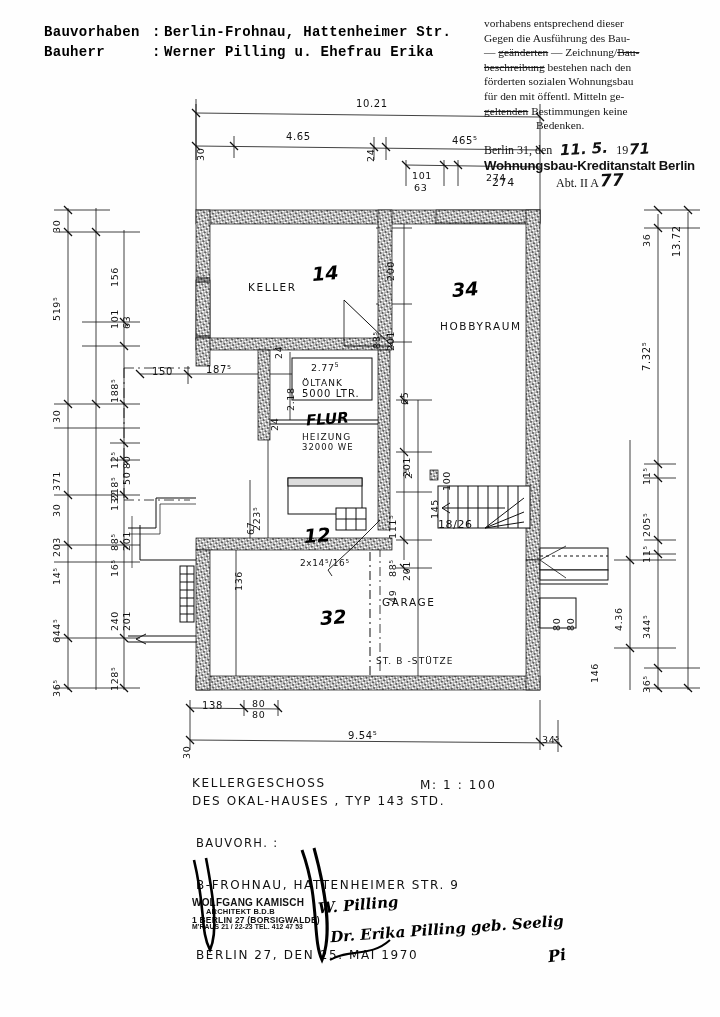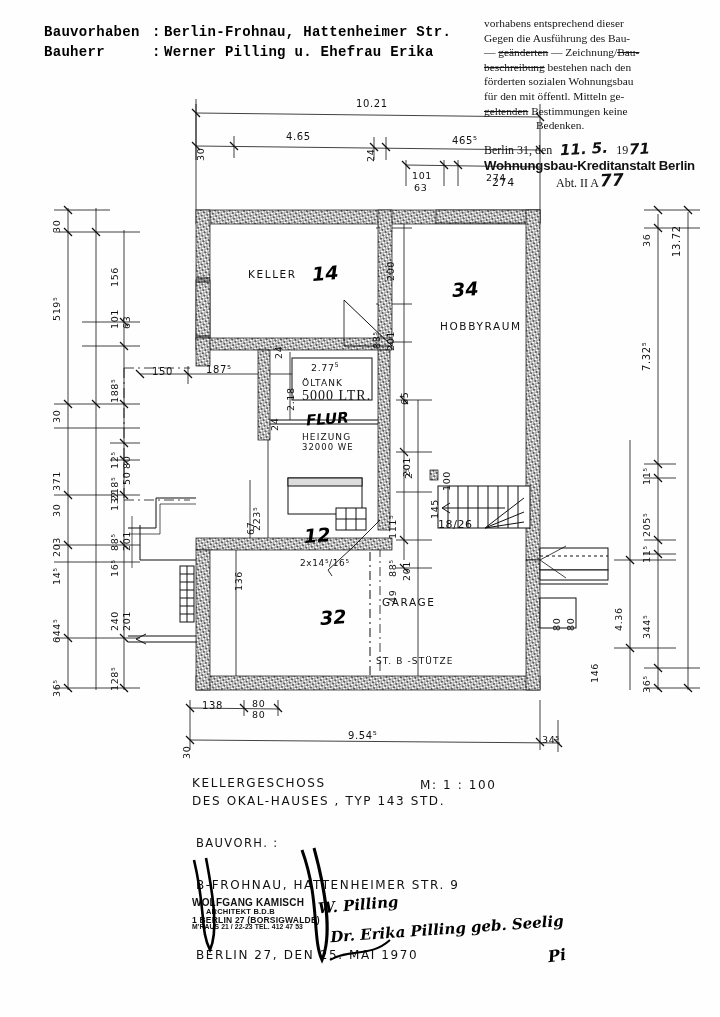--- a/index.html
+++ b/index.html
@@ -371,33 +371,33 @@
       <line x1="128" y1="636" x2="196" y2="636"></line>
       <line x1="128" y1="642" x2="196" y2="642"></line>
       <path d="M136,639 L146,634 M136,639 L146,644"></path>
 
       <g stroke-dasharray="9 4 2 4">
           <line x1="370" y1="552" x2="370" y2="676"></line>
         </g>
     </g>
   </svg>
 
-  <div class="abs hl hl-room" style="left:248px;top:268px;">KELLER</div>
+  <div class="abs hl hl-room" style="left:248px;top:281px;">KELLER</div>
   <div class="abs hl-num" style="left:312px;top:262px;">14</div>
 
   <div class="abs hl hl-room" style="left:440px;top:320px;">HOBBYRAUM</div>
   <div class="abs hl-num" style="left:452px;top:278px;">34</div>
 
   <div class="abs hl hl-room" style="left:382px;top:596px;">GARAGE</div>
   <div class="abs hl-num" style="left:320px;top:606px;">32</div>
 
   <div class="abs hl-num" style="left:304px;top:524px;">12</div>
 
   <div class="abs hl" style="left:302px;top:378px;font-size:9px;letter-spacing:1.1px;">ÖLTANK</div>
-  <div class="abs hl" style="left:302px;top:388px;font-size:14px;letter-spacing:1px;font-family:Liberation Serif, serif;">5000 LTR.</div>
+  <div class="abs hl" style="left:302px;top:388px;font-size:10px;letter-spacing:1px;">5000 LTR.</div>
   <div class="abs dim" style="left:311px;top:361px;"><span>2.77</span><sup>5</sup></div>
   <div class="abs dim vert" style="left:296px;top:400px;">2.18</div>
 
   <div class="abs hl" style="left:302px;top:432px;font-size:9px;letter-spacing:1.1px;">HEIZUNG</div>
   <div class="abs hl" style="left:302px;top:442px;font-size:8.5px;letter-spacing:1px;">32000 WE</div>
 
   <div class="abs hl-num" style="left:306px;top:410px;font-size:15px;">FLUR</div>
   <div class="abs dim" style="left:438px;top:518px;font-size:11px;">18/26</div>
   <div class="abs dim" style="left:300px;top:558px;font-size:9px;">2x14⁵/16⁵</div>
   <div class="abs hl" style="left:376px;top:656px;font-size:9px;letter-spacing:1.1px;">ST. B -STÜTZE</div>

